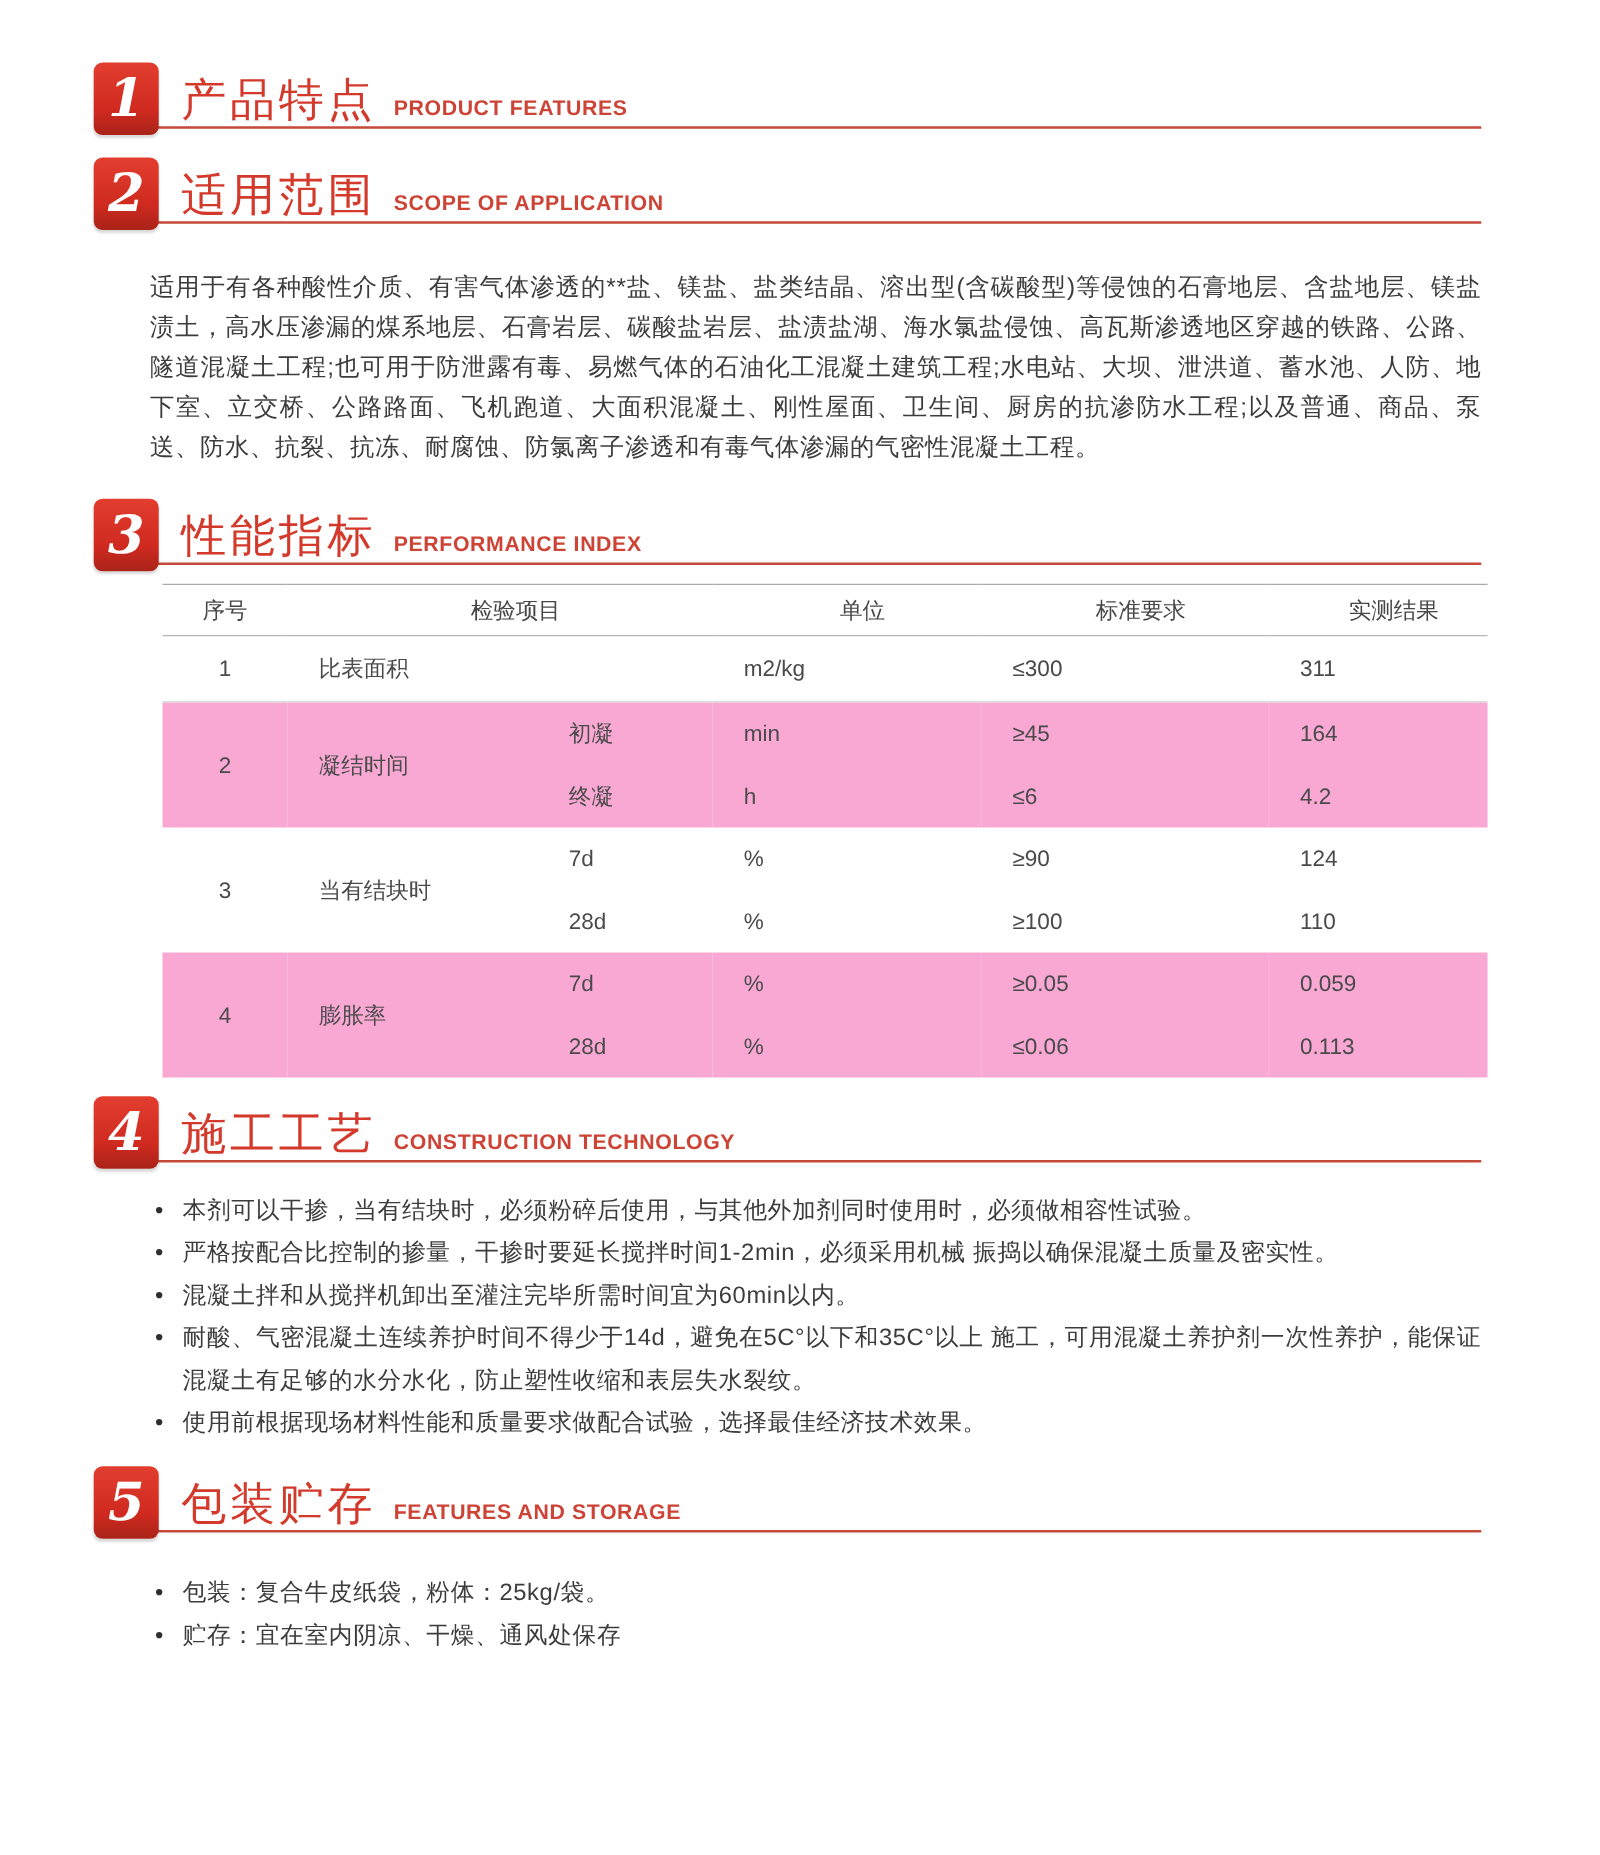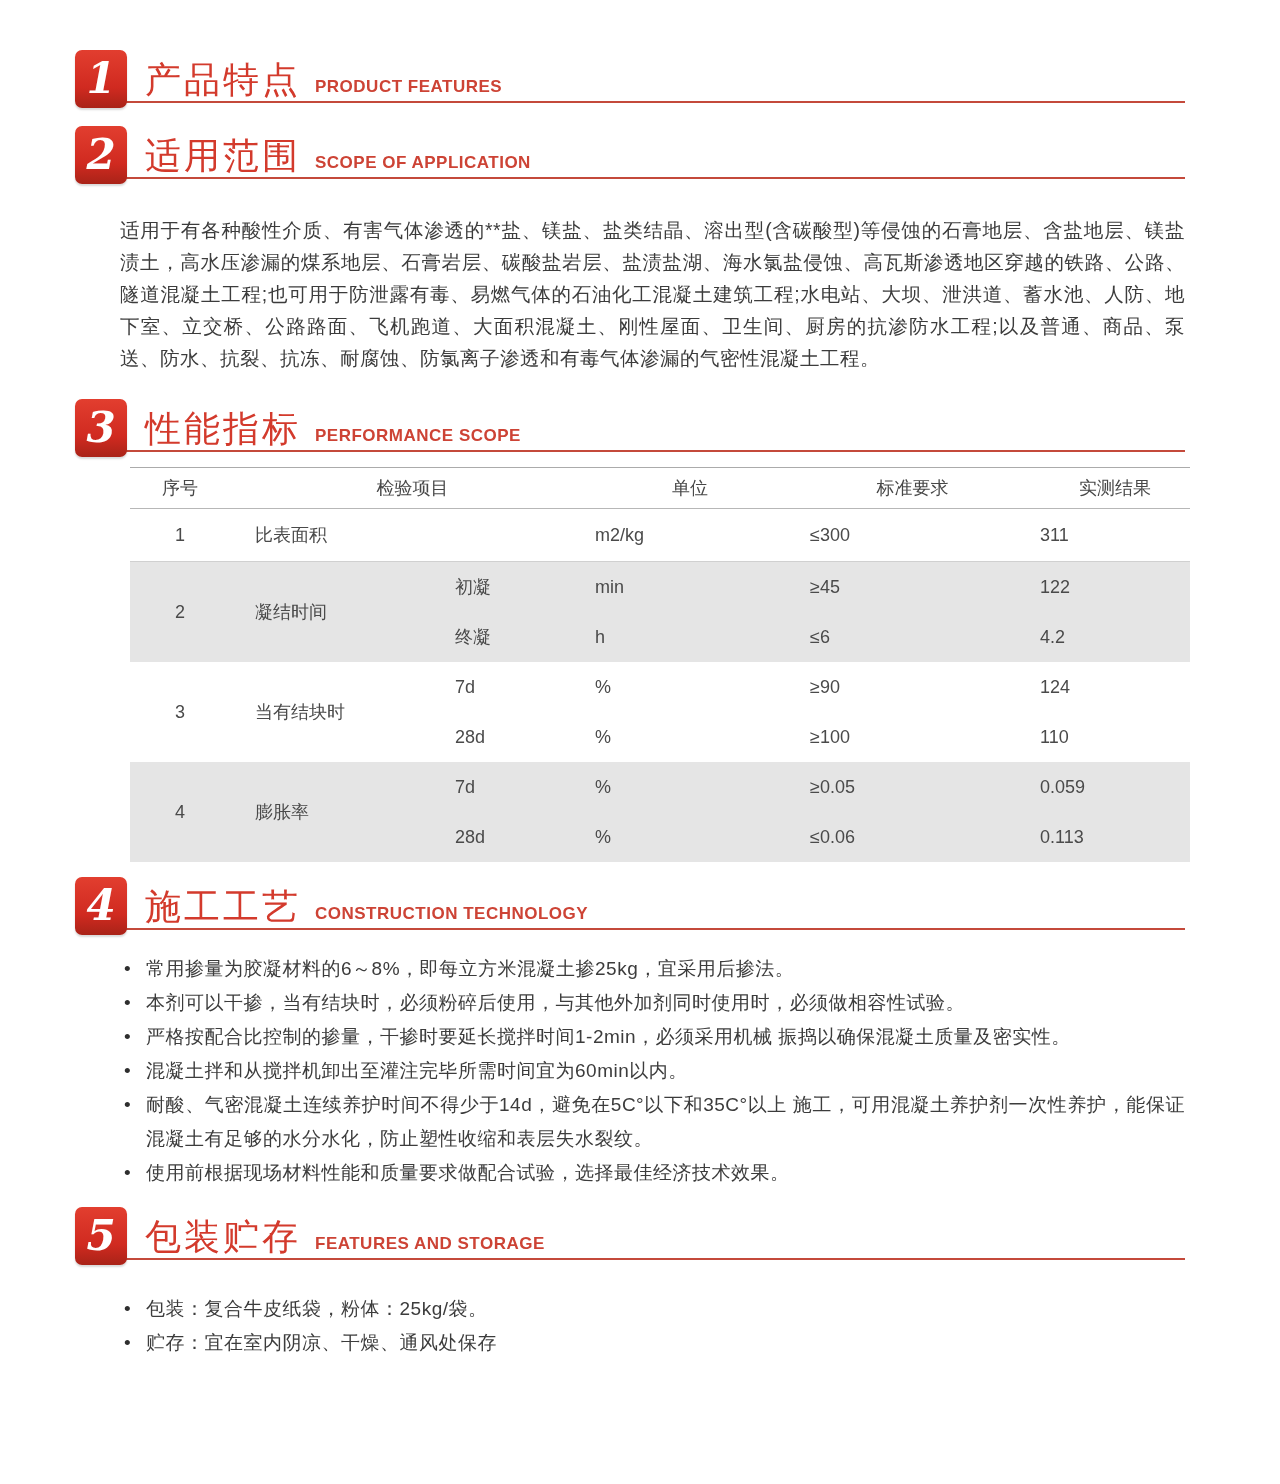--- a/index.html
+++ b/index.html
@@ -53,21 +53,21 @@
     font-weight:400;text-align:center;padding:0 0 0 25px;
     height:40px;color:#474747;
     border-bottom:1px solid #b7b7b7;
   }
   .perf-table th.c-no{text-align:center;padding:0;}
   .perf-table td{padding:0 0 0 25px;vertical-align:middle;}
   .perf-table td.c-no{text-align:center;padding:0;}
   .perf-table td.c-sub{padding-left:35px;}
   .perf-table tr.r1 td{height:52px;border-bottom:1px solid #d0d0d0;}
   .perf-table tr.sub td{height:50px;}
-  .perf-table tr.gray td{background:#e5e5e5;}
+  .perf-table tr.gray td{background:#f9a8d4;}
 
   
   .bullet-list{margin:11px 0 0 0;padding:0 0 0 45px;list-style:none;}
   .bullet-list li{
     position:relative;padding-left:26px;
     font-size:19px;line-height:34px;
     text-align:justify;color:#3c3c3c;letter-spacing:0.5px;
   }
   .bullet-list li::before{
     content:"\2022";position:absolute;left:4px;top:0;
@@ -104,21 +104,21 @@
     </div>
     <p class="sec-paragraph">适用于有各种酸性介质、有害气体渗透的**盐、镁盐、盐类结晶、溶出型(含碳酸型)等侵蚀的石膏地层、含盐地层、镁盐渍土，高水压渗漏的煤系地层、石膏岩层、碳酸盐岩层、盐渍盐湖、海水氯盐侵蚀、高瓦斯渗透地区穿越的铁路、公路、隧道混凝土工程;也可用于防泄露有毒、易燃气体的石油化工混凝土建筑工程;水电站、大坝、泄洪道、蓄水池、人防、地下室、立交桥、公路路面、飞机跑道、大面积混凝土、刚性屋面、卫生间、厨房的抗渗防水工程;以及普通、商品、泵送、防水、抗裂、抗冻、耐腐蚀、防氯离子渗透和有毒气体渗漏的气密性混凝土工程。</p>
   </section>
 
   <section class="s3">
     <div class="sec-header">
       <div class="sec-line"></div>
       <div class="sec-badge">3</div>
       <div class="sec-titles">
         <span class="sec-zh">性能指标</span>
-        <span class="sec-en">PERFORMANCE SCOPE</span>
+        <span class="sec-en">PERFORMANCE INDEX</span>
       </div>
     </div>
 
     <table class="perf-table">
       <colgroup>
         <col style="width:100px">
           <col style="width:190px">
           <col style="width:150px">
         <col style="width:215px">
           <col style="width:230px">
@@ -141,21 +141,21 @@
           <td>≤300</td>
           <td>311</td>
         </tr>
 
         <tr class="sub gray">
           <td class="c-no" rowspan="2">2</td>
           <td rowspan="2">凝结时间</td>
           <td class="c-sub">初凝</td>
           <td>min</td>
           <td>≥45</td>
-          <td>122</td>
+          <td>164</td>
         </tr>
         <tr class="sub gray">
           <td class="c-sub">终凝</td>
           <td>h</td>
           <td>≤6</td>
           <td>4.2</td>
         </tr>
 
         <tr class="sub">
           <td class="c-no" rowspan="2">3</td>
@@ -193,21 +193,20 @@
   <section class="s4">
     <div class="sec-header">
       <div class="sec-line"></div>
       <div class="sec-badge">4</div>
       <div class="sec-titles">
         <span class="sec-zh">施工工艺</span>
         <span class="sec-en">CONSTRUCTION TECHNOLOGY</span>
       </div>
     </div>
     <ul class="bullet-list">
-      <li>常用掺量为胶凝材料的6～8%，即每立方米混凝土掺25kg，宜采用后掺法。</li>
       <li>本剂可以干掺，当有结块时，必须粉碎后使用，与其他外加剂同时使用时，必须做相容性试验。</li>
       <li>严格按配合比控制的掺量，干掺时要延长搅拌时间1-2min，必须采用机械 振捣以确保混凝土质量及密实性。</li>
       <li>混凝土拌和从搅拌机卸出至灌注完毕所需时间宜为60min以内。</li>
       <li>耐酸、气密混凝土连续养护时间不得少于14d，避免在5C°以下和35C°以上 施工，可用混凝土养护剂一次性养护，能保证混凝土有足够的水分水化，防止塑性收缩和表层失水裂纹。</li>
       <li>使用前根据现场材料性能和质量要求做配合试验，选择最佳经济技术效果。</li>
     </ul>
   </section>
 
   <section class="s5">
     <div class="sec-header">

